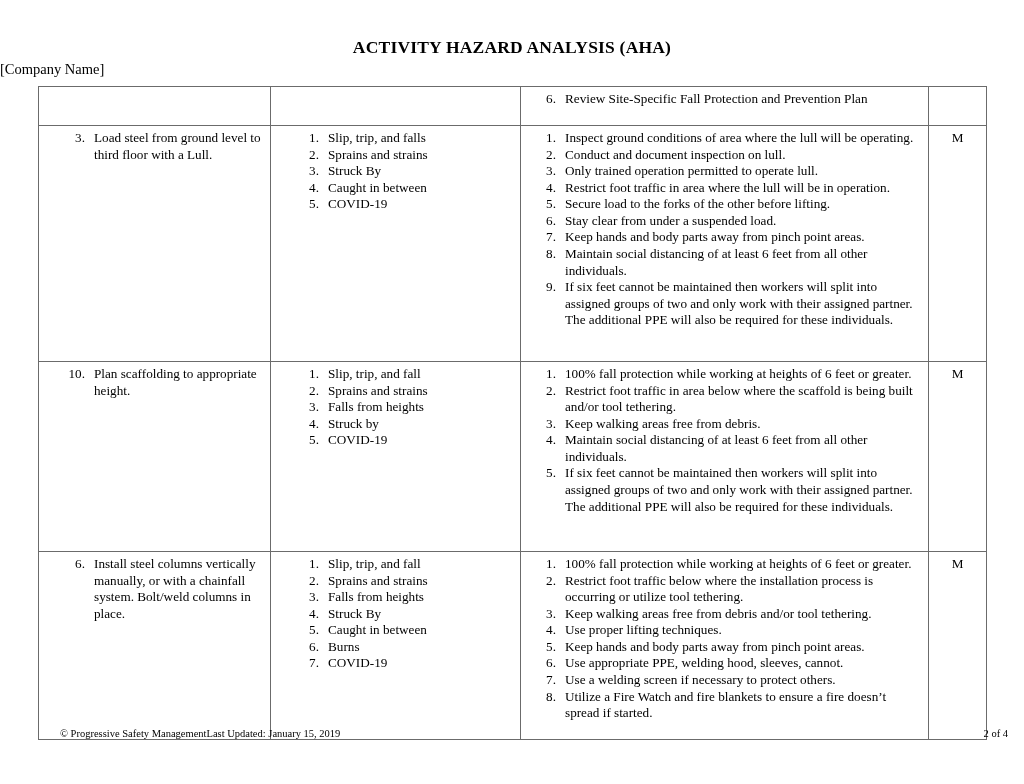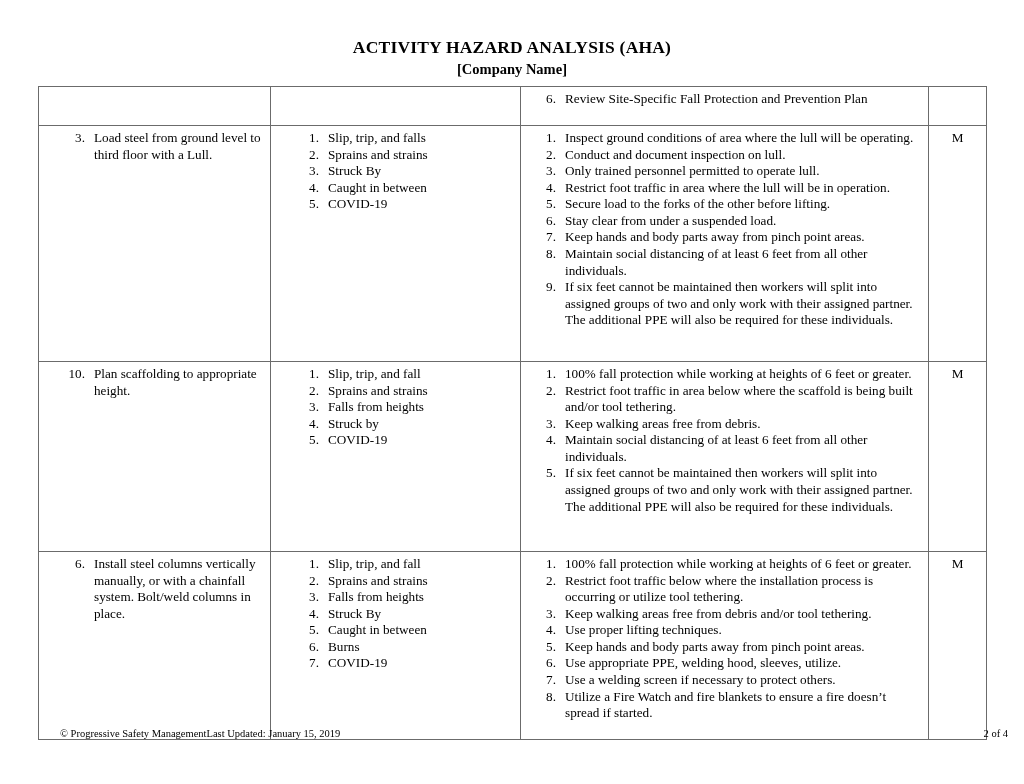--- a/index.html
+++ b/index.html
@@ -29,23 +29,23 @@
   .doc-title {
     text-align: center;
     font-size: 17.5px;
     font-weight: bold;
     letter-spacing: 0.2px;
     margin: 0;
     padding-top: 38px;
     line-height: 1.12;
   }
   .doc-subtitle {
-    text-align: center;
+    text-align: left;
     font-size: 14.5px;
-    font-weight: bold;
+    font-weight: normal;
     margin: 0;
     padding-top: 3px;
     line-height: 1.15;
   }
 
   
   .aha-table {
     position: absolute;
     left: 38px;
     top: 86px;
@@ -179,21 +179,21 @@
               <li><span class="num">2.</span><span class="txt">Sprains and strains</span></li>
               <li><span class="num">3.</span><span class="txt">Struck By</span></li>
               <li><span class="num">4.</span><span class="txt">Caught in between</span></li>
               <li><span class="num">5.</span><span class="txt">COVID-19</span></li>
             </ul>
         </td>
         <td class="cell-controls">
           <ul class="nlist">
               <li><span class="num">1.</span><span class="txt">Inspect ground conditions of area where the lull will be operating.</span></li>
               <li><span class="num">2.</span><span class="txt">Conduct and document inspection on lull.</span></li>
-              <li><span class="num">3.</span><span class="txt">Only trained personnel permitted to operate lull.</span></li>
+              <li><span class="num">3.</span><span class="txt">Only trained operation permitted to operate lull.</span></li>
               <li><span class="num">4.</span><span class="txt">Restrict foot traffic in area where the lull will be in operation.</span></li>
               <li><span class="num">5.</span><span class="txt">Secure load to the forks of the other before lifting.</span></li>
               <li><span class="num">6.</span><span class="txt">Stay clear from under a suspended load.</span></li>
               <li><span class="num">7.</span><span class="txt">Keep hands and body parts away from pinch point areas.</span></li>
               <li><span class="num">8.</span><span class="txt">Maintain social distancing of at least 6 feet from all other individuals.</span></li>
               <li><span class="num">9.</span><span class="txt">If six feet cannot be maintained then workers will split into assigned groups of two and only work with their assigned partner. The additional PPE will also be required for these individuals.</span></li>
             </ul>
         </td>
         <td class="cell-risk">M</td>
       </tr>
@@ -242,21 +242,21 @@
               <li><span class="num">7.</span><span class="txt">COVID-19</span></li>
             </ul>
         </td>
         <td class="cell-controls">
           <ul class="nlist">
               <li><span class="num">1.</span><span class="txt">100% fall protection while working at heights of 6 feet or greater.</span></li>
               <li><span class="num">2.</span><span class="txt">Restrict foot traffic below where the installation process is occurring or utilize tool tethering.</span></li>
               <li><span class="num">3.</span><span class="txt">Keep walking areas free from debris and/or tool tethering.</span></li>
               <li><span class="num">4.</span><span class="txt">Use proper lifting techniques.</span></li>
               <li><span class="num">5.</span><span class="txt">Keep hands and body parts away from pinch point areas.</span></li>
-              <li><span class="num">6.</span><span class="txt">Use appropriate PPE, welding hood, sleeves, utilize.</span></li>
+              <li><span class="num">6.</span><span class="txt">Use appropriate PPE, welding hood, sleeves, cannot.</span></li>
               <li><span class="num">7.</span><span class="txt">Use a welding screen if necessary to protect others.</span></li>
               <li><span class="num">8.</span><span class="txt">Utilize a Fire Watch and fire blankets to ensure a fire doesn’t spread if started.</span></li>
             </ul>
         </td>
         <td class="cell-risk">M</td>
       </tr>
     </tbody>
   </table>
 
   <div class="footer">

